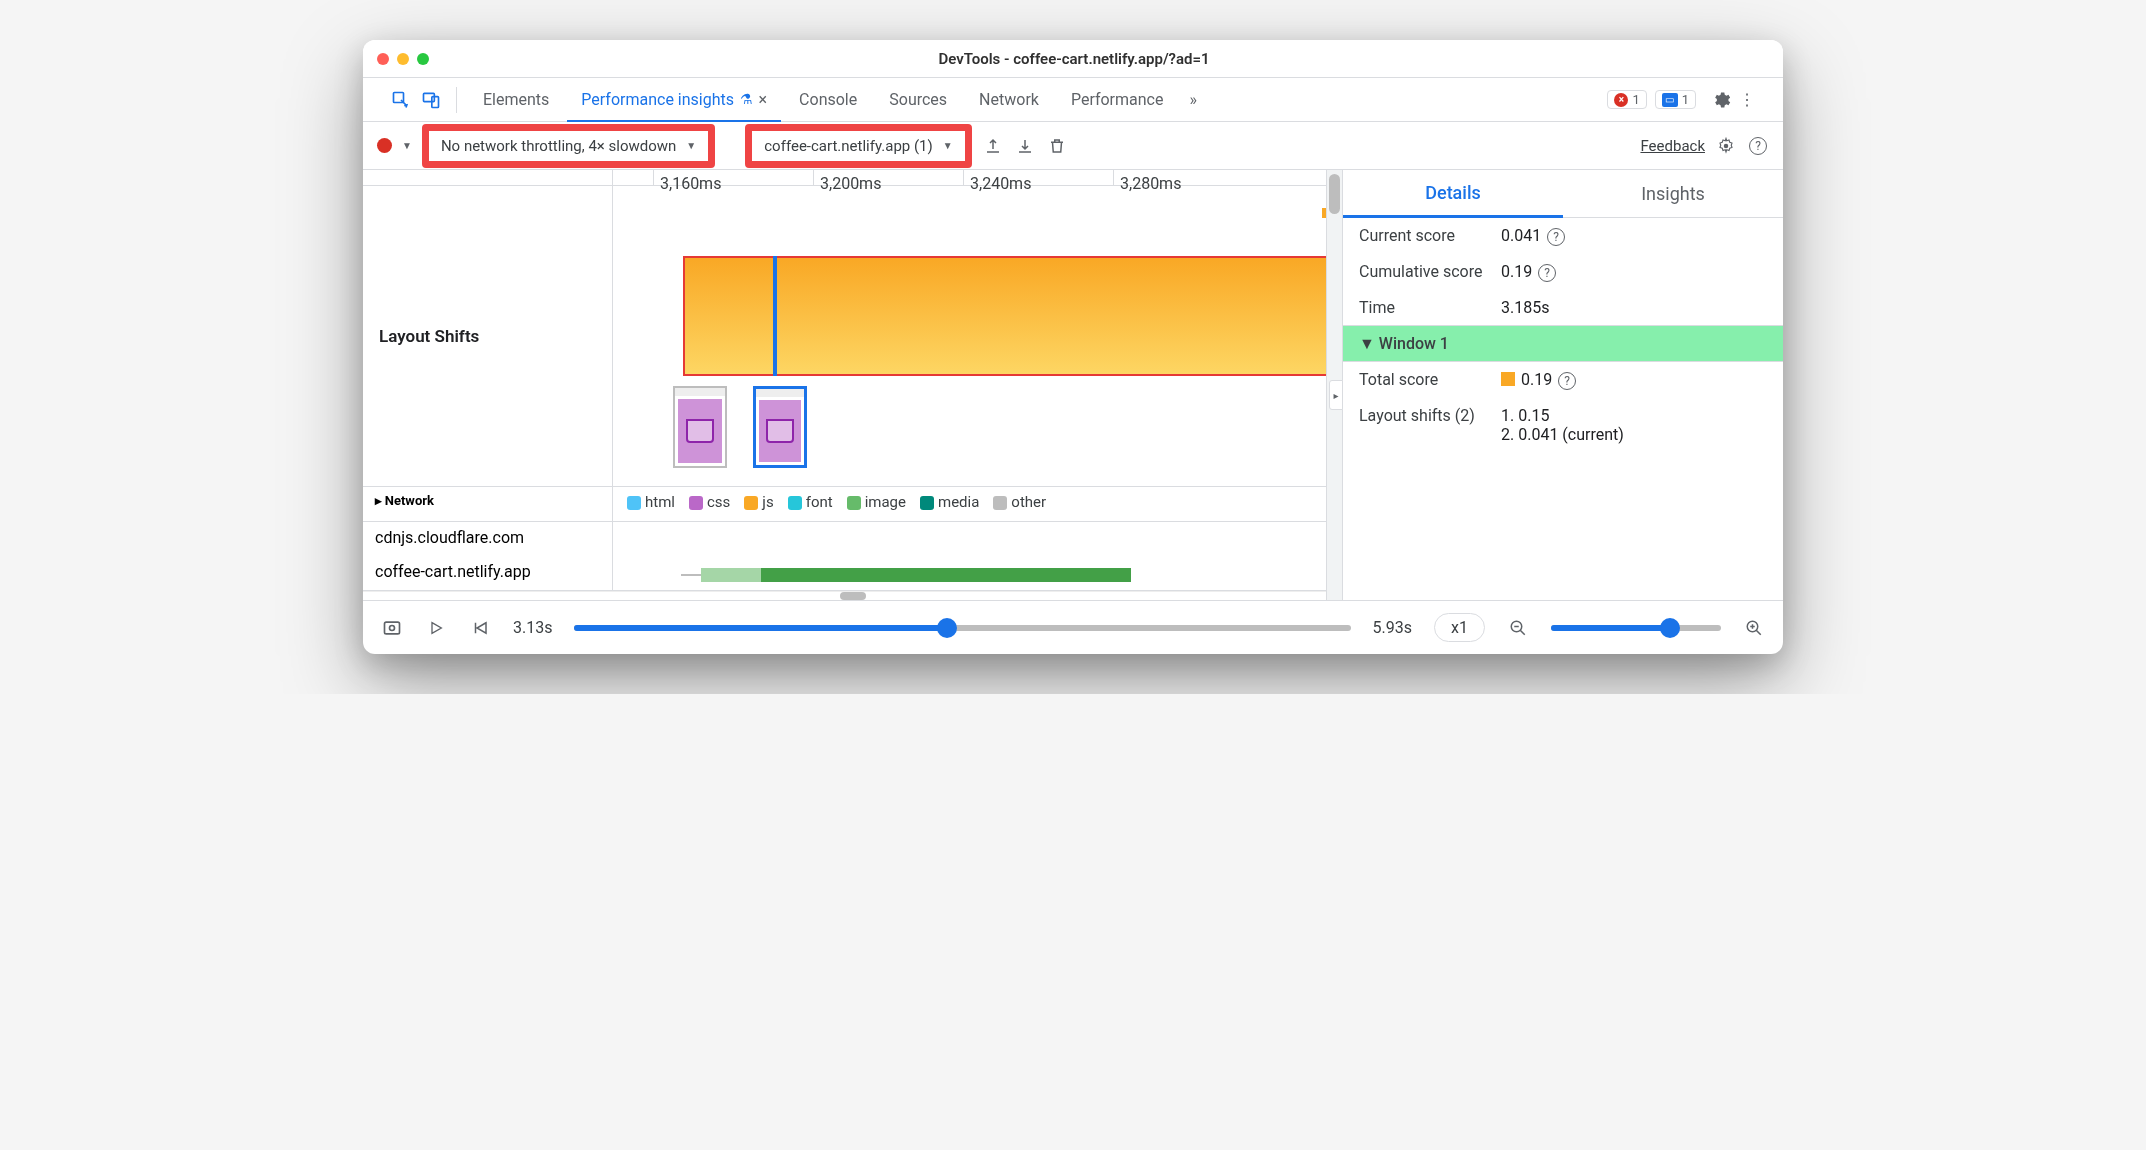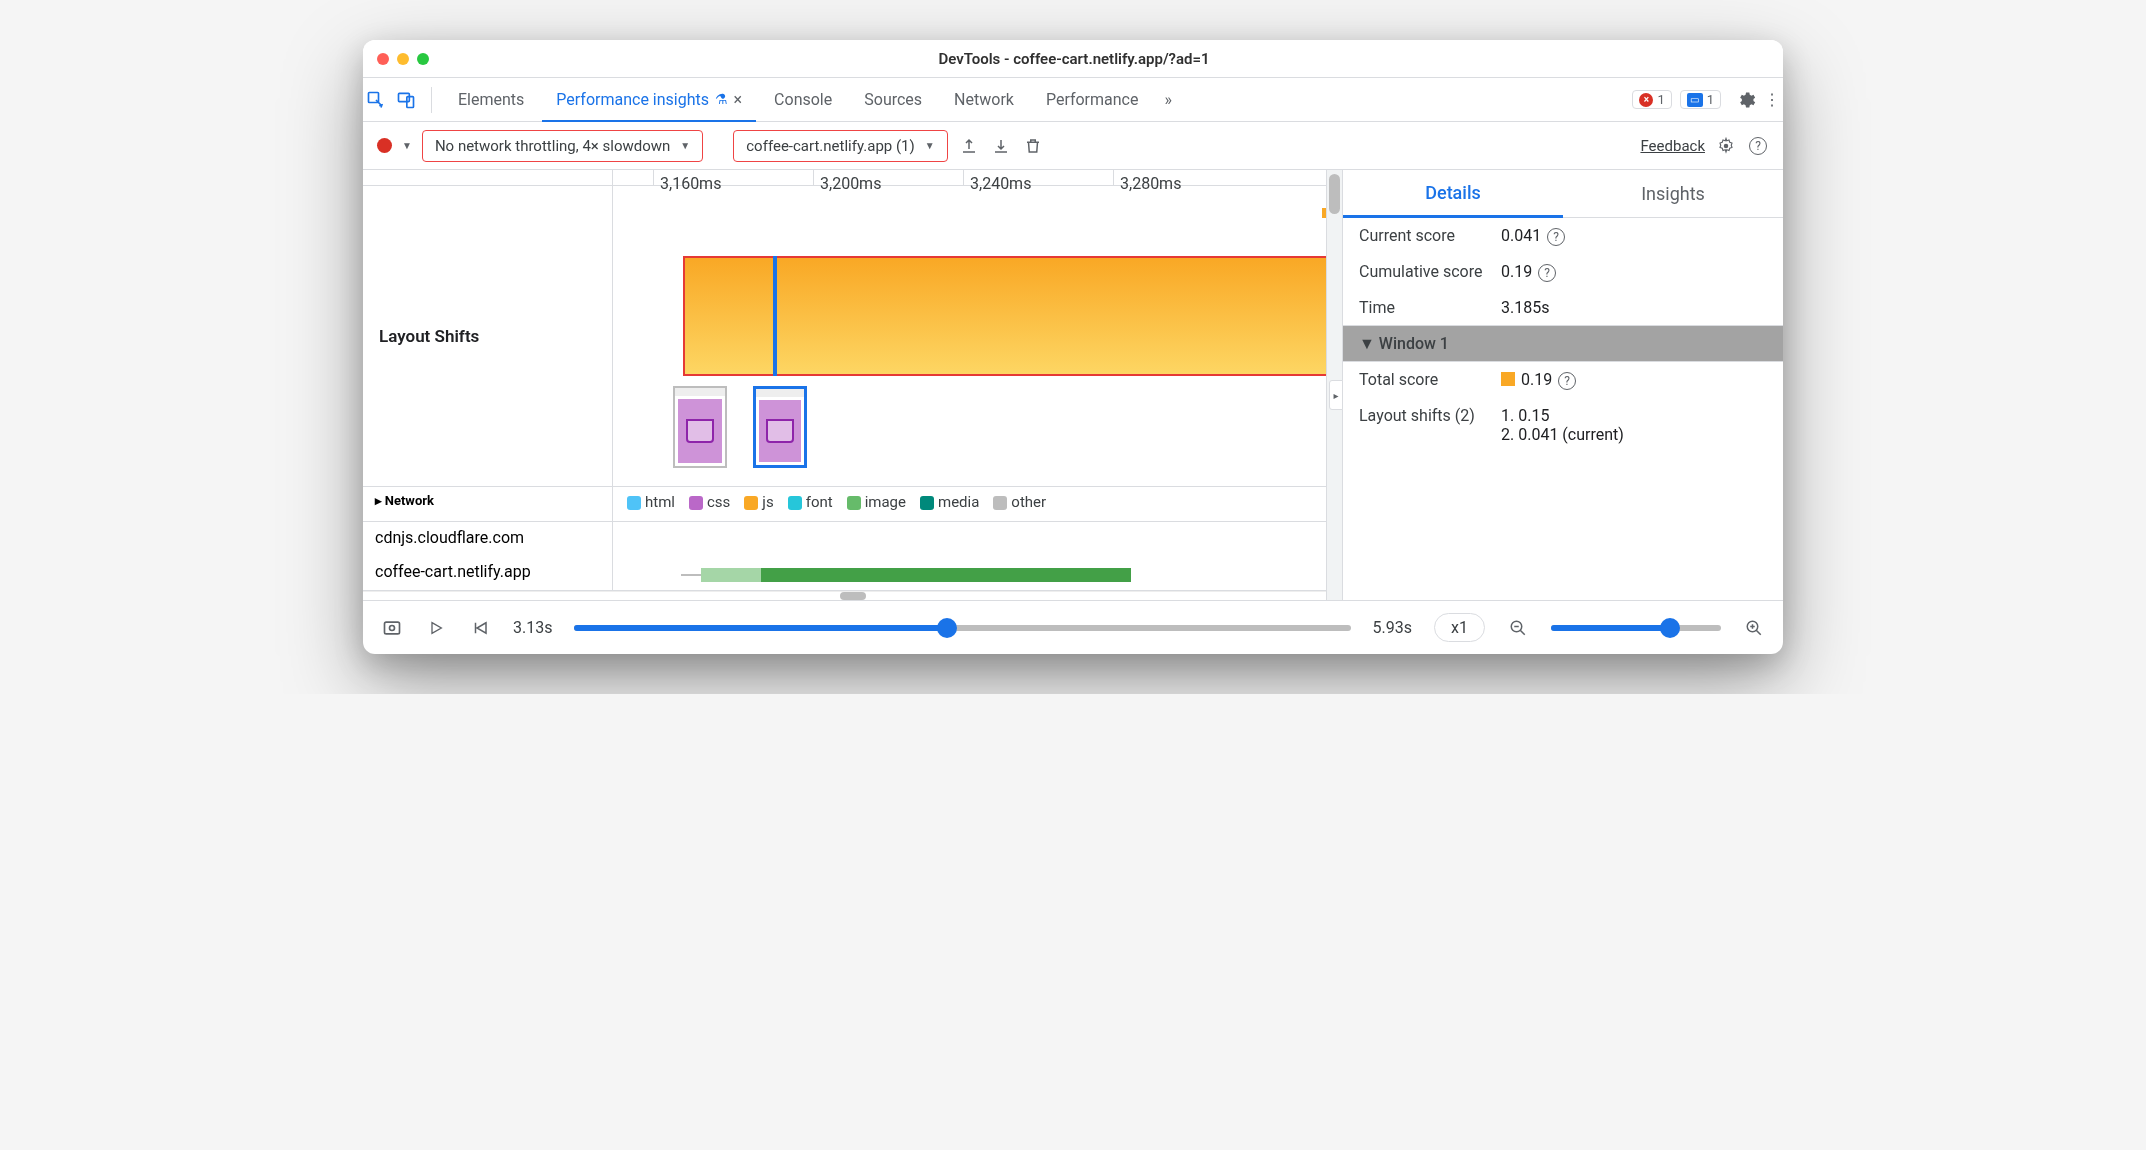--- a/index.html
+++ b/index.html
@@ -3,31 +3,31 @@
 <meta charset="utf-8">
 <style>
 *{box-sizing:border-box;margin:0;padding:0;font-family:-apple-system,BlinkMacSystemFont,"Segoe UI",Roboto,sans-serif}
 body{background:#f5f5f5;padding:40px}
 .window{width:1420px;background:#fff;border-radius:12px;box-shadow:0 30px 80px rgba(0,0,0,0.35),0 10px 30px rgba(0,0,0,0.2);overflow:hidden;margin:0 auto}
 .titlebar{height:38px;display:flex;align-items:center;padding:0 14px;background:#fff;border-bottom:1px solid #dadce0}
 .traffic{display:flex;gap:8px}
 .dot{width:12px;height:12px;border-radius:50%}
 .dot.r{background:#ff5f57}.dot.y{background:#febc2e}.dot.g{background:#28c840}
 .title{flex:1;text-align:center;font-size:15px;font-weight:600;color:#303030}
-.tabs{height:44px;display:flex;align-items:center;padding:0 0;border-bottom:1px solid #dadce0;gap:4px;font-size:16px;color:#5f6368}
+.tabs{height:44px;display:flex;align-items:center;padding:0 25px;border-bottom:1px solid #dadce0;gap:4px;font-size:16px;color:#5f6368}
 .inspect-ico,.device-ico{width:26px;height:26px;display:flex;align-items:center;justify-content:center;color:#1a73e8}
 .sep{width:1px;height:26px;background:#dadce0;margin:0 8px}
 .tab{padding:0 14px;height:44px;display:flex;align-items:center;cursor:pointer;gap:6px}
 .tab.active{color:#1a73e8;border-bottom:2px solid #1a73e8;margin-bottom:-1px}
 .badge{display:inline-flex;align-items:center;gap:4px;border:1px solid #dadce0;border-radius:4px;padding:1px 6px;font-size:13px;margin-left:4px}
 .badge.err .ico{width:14px;height:14px;border-radius:50%;background:#d93025;color:#fff;font-size:10px;display:flex;align-items:center;justify-content:center;font-weight:700}
 .badge.msg .ico{width:16px;height:14px;background:#1a73e8;color:#fff;font-size:10px;display:flex;align-items:center;justify-content:center;border-radius:2px}
 .toolbar{height:48px;display:flex;align-items:center;padding:0 14px;gap:10px;border-bottom:1px solid #dadce0;font-size:15px;color:#3c4043}
 .rec{width:15px;height:15px;border-radius:50%;background:#d93025}
-.dd{border:1px solid #ef4444;border-radius:4px;padding:6px 12px;display:flex;align-items:center;gap:10px;background:#fff}
+.dd{border:7px solid #ef4444;border-radius:4px;padding:6px 12px;display:flex;align-items:center;gap:10px;background:#fff}
 .tri{font-size:10px;color:#5f6368}
 .tbico{width:22px;height:22px;color:#5f6368;display:flex;align-items:center;justify-content:center}
 .link{text-decoration:underline;color:#3c4043}
 .main{display:flex;height:430px}
 .left{flex:1;display:flex;flex-direction:column;border-right:1px solid #dadce0;position:relative}
 .timeruler{height:36px;display:flex;border-bottom:1px solid #dadce0}
 .rlabel{width:250px;border-right:1px solid #dadce0}
 .rticks{flex:1;display:flex;position:relative;font-size:16px;color:#3c4043}
 .tick{border-left:1px solid #dadce0;padding:4px 6px;position:absolute;top:0;height:100%}
 .lsrow{display:flex;border-bottom:1px solid #dadce0}
@@ -54,21 +54,21 @@
 .gbar .pre{width:20px;height:2px;background:#bdbdbd;align-self:center}
 .vscroll{position:absolute;right:0;top:0;width:16px;height:100%;background:#f1f3f4;border-left:1px solid #dadce0}
 .vscroll .th{position:absolute;left:2px;right:2px;top:4px;height:40px;background:#bdbdbd;border-radius:6px}
 .right{width:440px;display:flex;flex-direction:column;font-size:16px;color:#3c4043;position:relative}
 .rtabs{height:48px;display:flex;border-bottom:1px solid #dadce0}
 .rtab{flex:1;display:flex;align-items:center;justify-content:center;font-size:18px;color:#5f6368}
 .rtab.active{color:#1a73e8;border-bottom:3px solid #1a73e8;margin-bottom:-1px;font-weight:500}
 .kv{display:flex;padding:8px 16px;gap:12px}
 .kv .k{width:130px;color:#3c4043}
 .kv .v{color:#202124}
-.sect{background:#a3a3a3;padding:8px 16px;font-weight:500;border-top:1px solid #dadce0;border-bottom:1px solid #dadce0}
+.sect{background:#86efac;padding:8px 16px;font-weight:500;border-top:1px solid #dadce0;border-bottom:1px solid #dadce0}
 .help{display:inline-flex;width:18px;height:18px;border:1.5px solid #5f6368;border-radius:50%;align-items:center;justify-content:center;font-size:12px;color:#5f6368;margin-left:6px}
 .sqo{width:14px;height:14px;background:#f9a825;display:inline-block;margin-right:6px;vertical-align:-1px}
 .footer{height:54px;display:flex;align-items:center;padding:0 18px;gap:22px;border-top:1px solid #dadce0;font-size:16px;color:#3c4043}
 .slider{flex:1;height:6px;background:#bdbdbd;border-radius:3px;position:relative}
 .slider .fill{position:absolute;left:0;top:0;height:6px;background:#1a73e8;border-radius:3px}
 .slider .knob{position:absolute;top:-7px;width:20px;height:20px;border-radius:50%;background:#1a73e8}
 .pill{border:1px solid #dadce0;border-radius:16px;padding:4px 16px}
 .hscroll{height:14px;background:#fff;display:flex;align-items:center;justify-content:center;border-top:1px solid #eee}
 .hscroll .th{width:26px;height:8px;background:#bdbdbd;border-radius:4px}
 .expand-chevron{position:absolute;left:-14px;top:210px;width:14px;height:30px;background:#fff;border:1px solid #dadce0;display:flex;align-items:center;justify-content:center;font-size:10px;color:#5f6368;border-radius:3px 0 0 3px}

